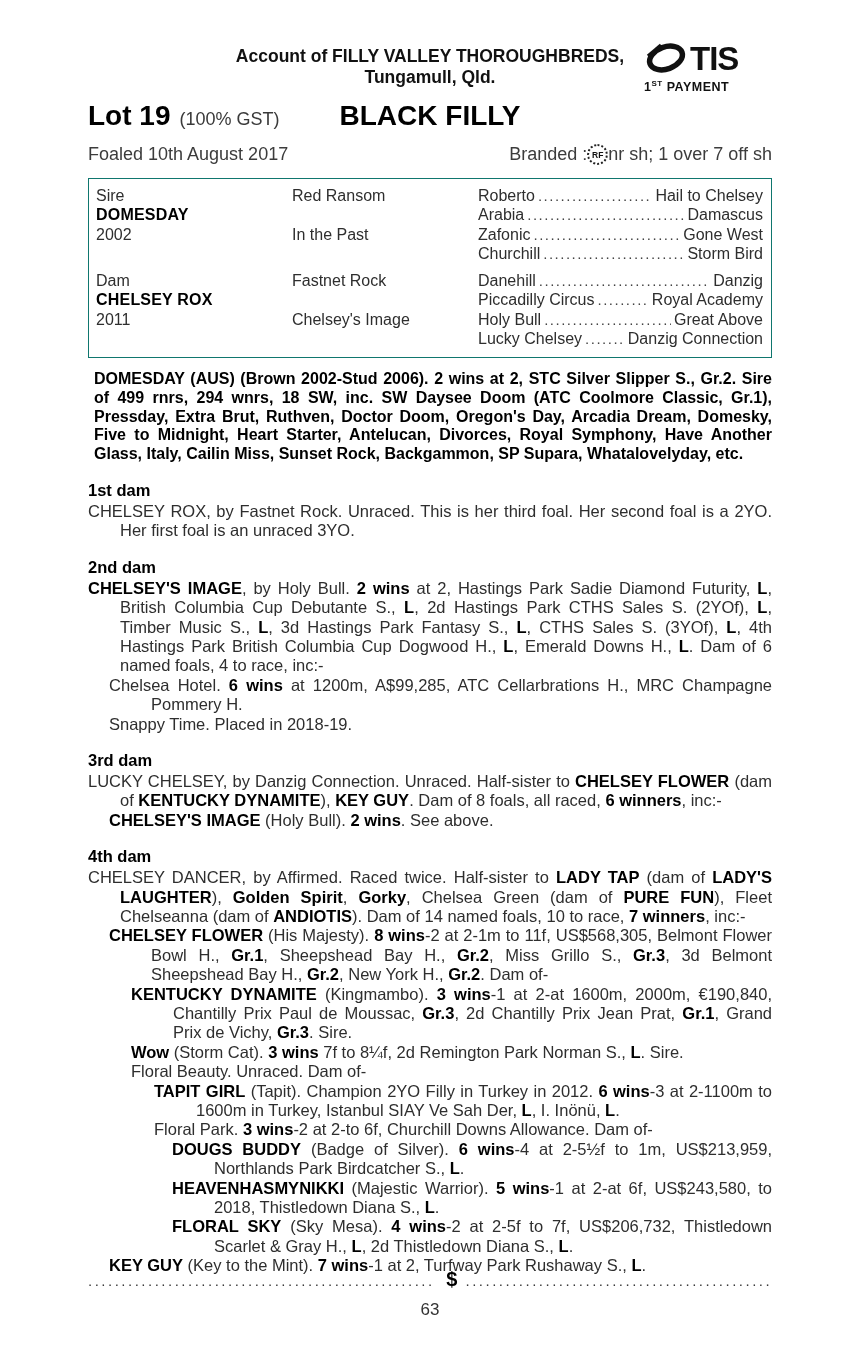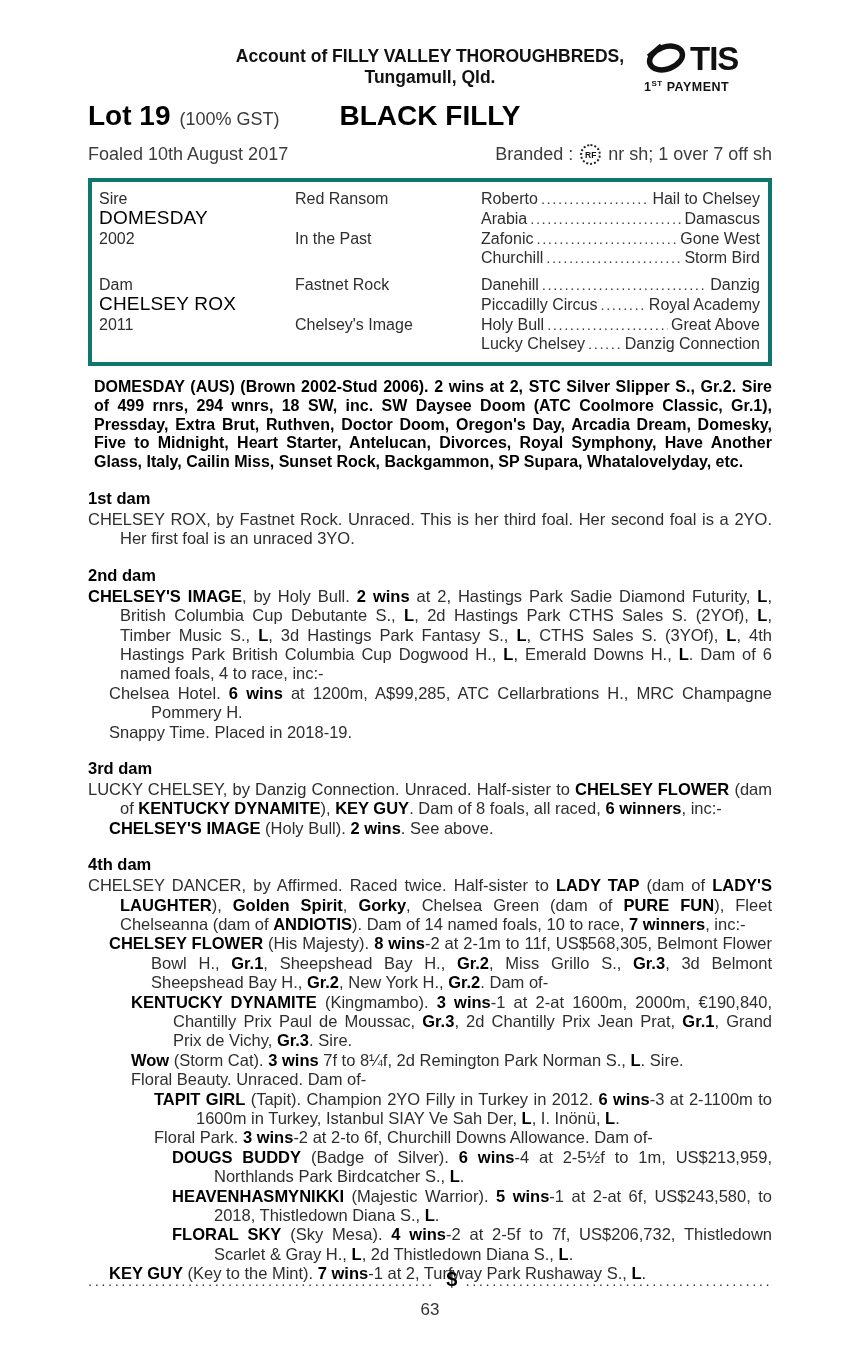--- a/index.html
+++ b/index.html
@@ -16,28 +16,28 @@
   .logo-row{display:flex;align-items:center;}
   .logo-text{font-weight:bold;font-size:33px;letter-spacing:-1px;color:#111;line-height:30px;}
   .logo-sub{font-weight:bold;font-size:12.5px;color:#111;margin-top:3px;letter-spacing:.5px;}
   .logo-sub sup{font-size:8px;}
   .lot-row{position:relative;margin-top:12px;height:34px;}
   .lot-left{display:flex;align-items:baseline;gap:9px;}
   .lot{font-weight:bold;font-size:28px;color:#000;}
   .gst{font-size:18px;color:#3a3a3a;}
   .sex{position:absolute;left:50%;transform:translateX(-50%);top:0;font-weight:bold;font-size:28px;color:#000;white-space:nowrap;}
   .foaled-row{display:flex;justify-content:space-between;align-items:center;margin-top:10px;font-size:18px;color:#3c3c3c;}
-  .branded{display:flex;align-items:center;gap:7px;}
+  .branded{display:flex;align-items:center;gap:0;}
   .brandmark{display:inline-flex;align-items:center;justify-content:center;width:21px;height:21px;border:2px dotted #222;border-radius:50%;font-size:8.5px;font-weight:bold;color:#111;box-sizing:border-box;}
   
-  .pedigree-box{border:4px solid #0f766e;margin-top:13px;padding:7px 8px 9px 7px;}
+  .pedigree-box{border:1px solid #0f766e;margin-top:13px;padding:7px 8px 9px 7px;}
   .prow{display:flex;font-size:16px;line-height:19.3px;align-items:baseline;}
   .prow.blockgap{margin-top:8px;}
   .pc1{width:196px;flex:none;}
-  .pc1.big{font-weight:normal;font-size:19px;color:#000;letter-spacing:.2px;}
+  .pc1.big{font-weight:bold;font-size:16px;color:#000;letter-spacing:.2px;}
   .pc2{width:186px;flex:none;}
   .pc3{flex:1;display:flex;align-items:baseline;min-width:0;}
   .nm{white-space:nowrap;}
   .ldr{flex:1;overflow:hidden;white-space:nowrap;margin:0 3px;color:#444;}
   .ldr::after{content:"....................................................................................................";letter-spacing:1.5px;font-size:15px;}
   .anc{white-space:nowrap;}
   
   .sire-para{margin-top:12px;padding-left:6px;font-weight:bold;font-size:16px;line-height:18.7px;text-align:justify;color:#0d0d0d;}
   
   .dam-h{font-weight:bold;font-size:16.5px;color:#000;margin-top:17px;margin-bottom:2px;}

